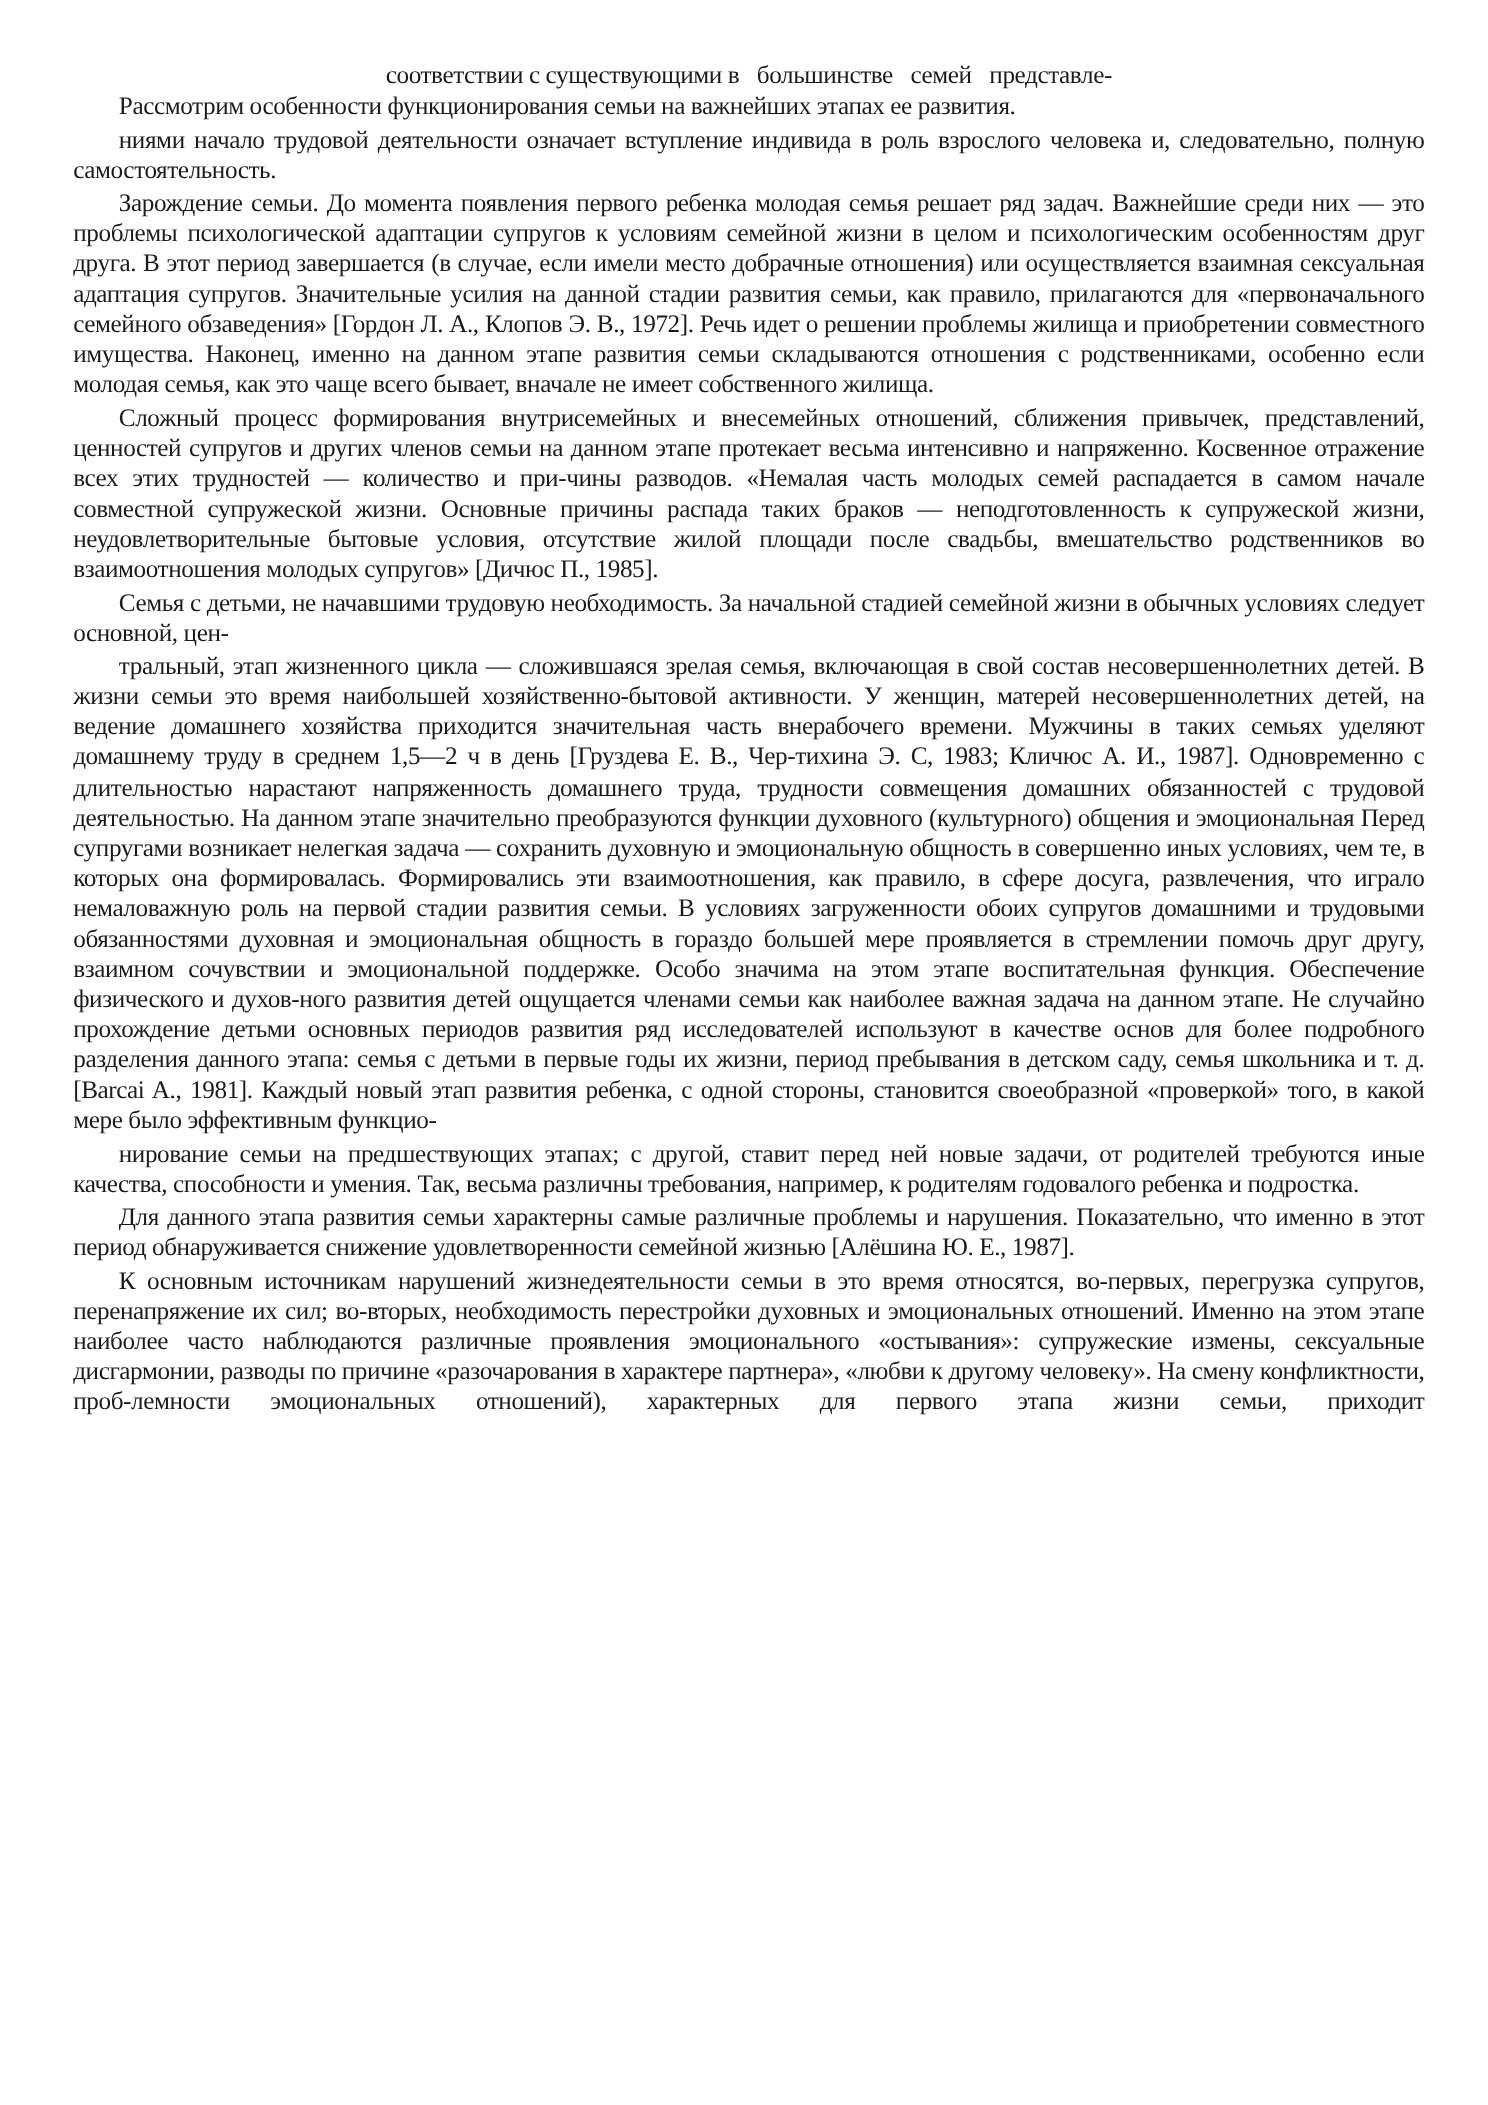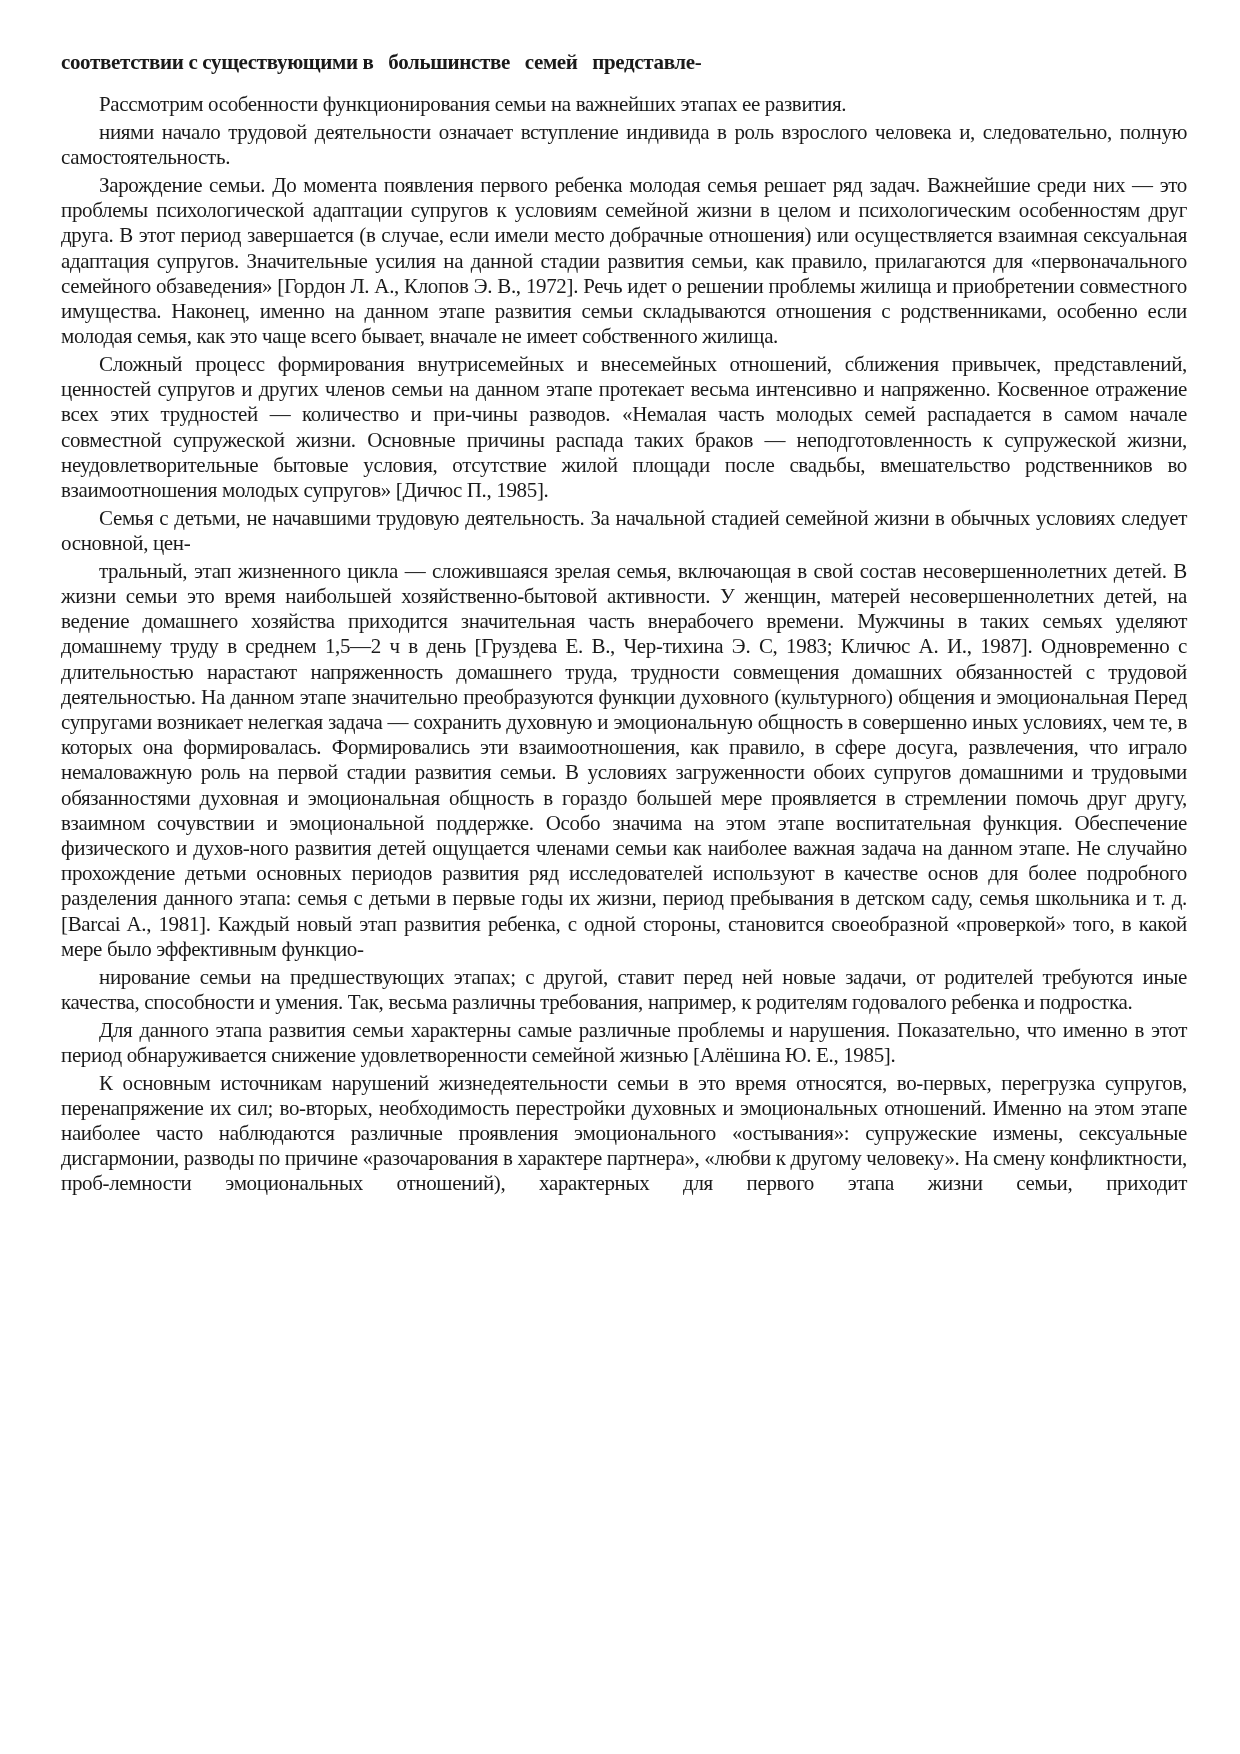--- a/index.html
+++ b/index.html
@@ -15,30 +15,30 @@
     color: #1a1a1a;
     letter-spacing: -0.35px;
     word-spacing: 0px;
   }
   .p {
     margin: 0 0 2.6px 0;
     text-align: justify;
     text-indent: 38px;
     hyphens: manual;
   }
-  .frag { text-align: left; text-indent: 0; margin: 0 0 17px 0; white-space: pre; font-weight: bold; }
+  .frag { text-align: center; text-indent: 0; margin: 0 0 1px 0; white-space: pre; }
   .pagenum { text-indent: 38px; margin: 0 0 2.6px 0; }
 </style>
 </head>
 <body>
 
 <div class="page">
   <div class="frag">соответствии с существующими в   большинстве   семей   представле-</div>
   <p class="p">Рассмотрим особенности функционирования семьи на важнейших этапах ее развития.</p>
   <p class="p">ниями начало трудовой деятельности означает вступление индивида в роль взрослого человека и, следовательно, полную самостоятельность.</p>
   <p class="p">Зарождение семьи. До момента появления первого ребенка молодая семья решает ряд задач. Важнейшие среди них — это проблемы психологической адаптации супругов к условиям семейной жизни в целом и психологическим особенностям друг друга. В этот период завершается (в случае, если имели место добрачные отношения) или осуществляется взаимная сексуальная адаптация супругов. Значительные усилия на данной стадии развития семьи, как правило, прилагаются для «первоначального семейного обзаведения» [Гордон Л. А., Клопов Э. В., 1972]. Речь идет о решении проблемы жилища и приобретении совместного имущества. Наконец, именно на данном этапе развития семьи складываются отношения с родственниками, особенно если молодая семья, как это чаще всего бывает, вначале не имеет собственного жилища.</p>
   <p class="p">Сложный процесс формирования внутрисемейных и внесемейных отношений, сближения привычек, представлений, ценностей супругов и других членов семьи на данном этапе протекает весьма интенсивно и напряженно. Косвенное отражение всех этих трудностей — количество и при-чины разводов. «Немалая часть молодых семей распадается в самом начале совместной супружеской жизни. Основные причины распада таких браков — неподготовленность к супружеской жизни, неудовлетворительные бытовые условия, отсутствие жилой площади после свадьбы, вмешательство родственников во взаимоотношения молодых супругов»  [Дичюс П., 1985].</p>
-  <p class="p">Семья с детьми, не начавшими трудовую деятельность. За начальной стадией семейной жизни в обычных условиях  следует   основной,   цен-</p>
+  <p class="p">Семья с детьми, не начавшими трудовую необходимость. За начальной стадией семейной жизни в обычных условиях  следует   основной,   цен-</p>
   <p class="p">тральный, этап жизненного цикла — сложившаяся зрелая семья, включающая в свой состав несовершеннолетних детей. В жизни семьи это время наибольшей хозяйственно-бытовой активности. У женщин, матерей несовершеннолетних детей, на ведение домашнего хозяйства приходится значительная часть внерабочего времени. Мужчины в таких семьях уделяют домашнему труду в среднем 1,5—2 ч в день [Груздева Е. В., Чер-тихина Э. С, 1983; Кличюс А. И., 1987]. Одновременно с длительностью нарастают напряженность домашнего труда, трудности совмещения домашних обязанностей с трудовой деятельностью. На данном этапе значительно преобразуются функции духовного (культурного) общения и эмоциональная Перед супругами возникает нелегкая задача — сохранить духовную и эмоциональную общность в совершенно иных условиях, чем те, в которых она формировалась. Формировались эти взаимоотношения, как правило, в сфере досуга, развлечения, что играло немаловажную роль на первой стадии развития семьи. В условиях загруженности обоих супругов домашними и трудовыми обязанностями духовная и эмоциональная общность в гораздо большей мере проявляется в стремлении помочь друг другу, взаимном сочувствии и эмоциональной поддержке. Особо значима на этом этапе воспитательная функция. Обеспечение физического и духов-ного развития детей ощущается членами семьи как наиболее важная задача на данном этапе. Не случайно прохождение детьми основных периодов развития ряд исследователей используют в качестве основ для более подробного разделения данного этапа: семья с детьми в первые годы их жизни, период пребывания в детском саду, семья школьника и т. д. [Barcai A., 1981]. Каждый новый этап развития ребенка, с одной стороны, становится своеобразной «проверкой» того, в какой мере  было эффективным   функцио-</p>
   <p class="p">нирование семьи на предшествующих этапах; с другой, ставит перед ней новые задачи, от родителей требуются иные качества, способности и умения. Так, весьма различны требования, например, к родителям годовалого ребенка и подростка.</p>
-  <p class="p">Для данного этапа развития семьи характерны самые различные проблемы и нарушения. Показательно, что именно в этот период обнаруживается снижение удовлетворенности семейной жизнью [Алёшина Ю. Е., 1985].</p>
+  <p class="p">Для данного этапа развития семьи характерны самые различные проблемы и нарушения. Показательно, что именно в этот период обнаруживается снижение удовлетворенности семейной жизнью [Алёшина Ю. Е., 1987].</p>
   <p class="p" style="text-align-last: justify;">К основным источникам нарушений жизнедеятельности семьи в это время относятся, во-первых, перегрузка супругов, перенапряжение их сил; во-вторых, необходимость перестройки духовных и эмоциональных отношений. Именно на этом этапе наиболее часто наблюдаются различные проявления эмоционального «остывания»: супружеские измены, сексуальные дисгармонии, разводы по причине «разочарования в характере партнера», «любви к другому человеку». На смену конфликтности, проб-лемности эмоциональных отношений), характерных для первого этапа жизни семьи, приходит</p>
 </div>
 
 </body></html>

